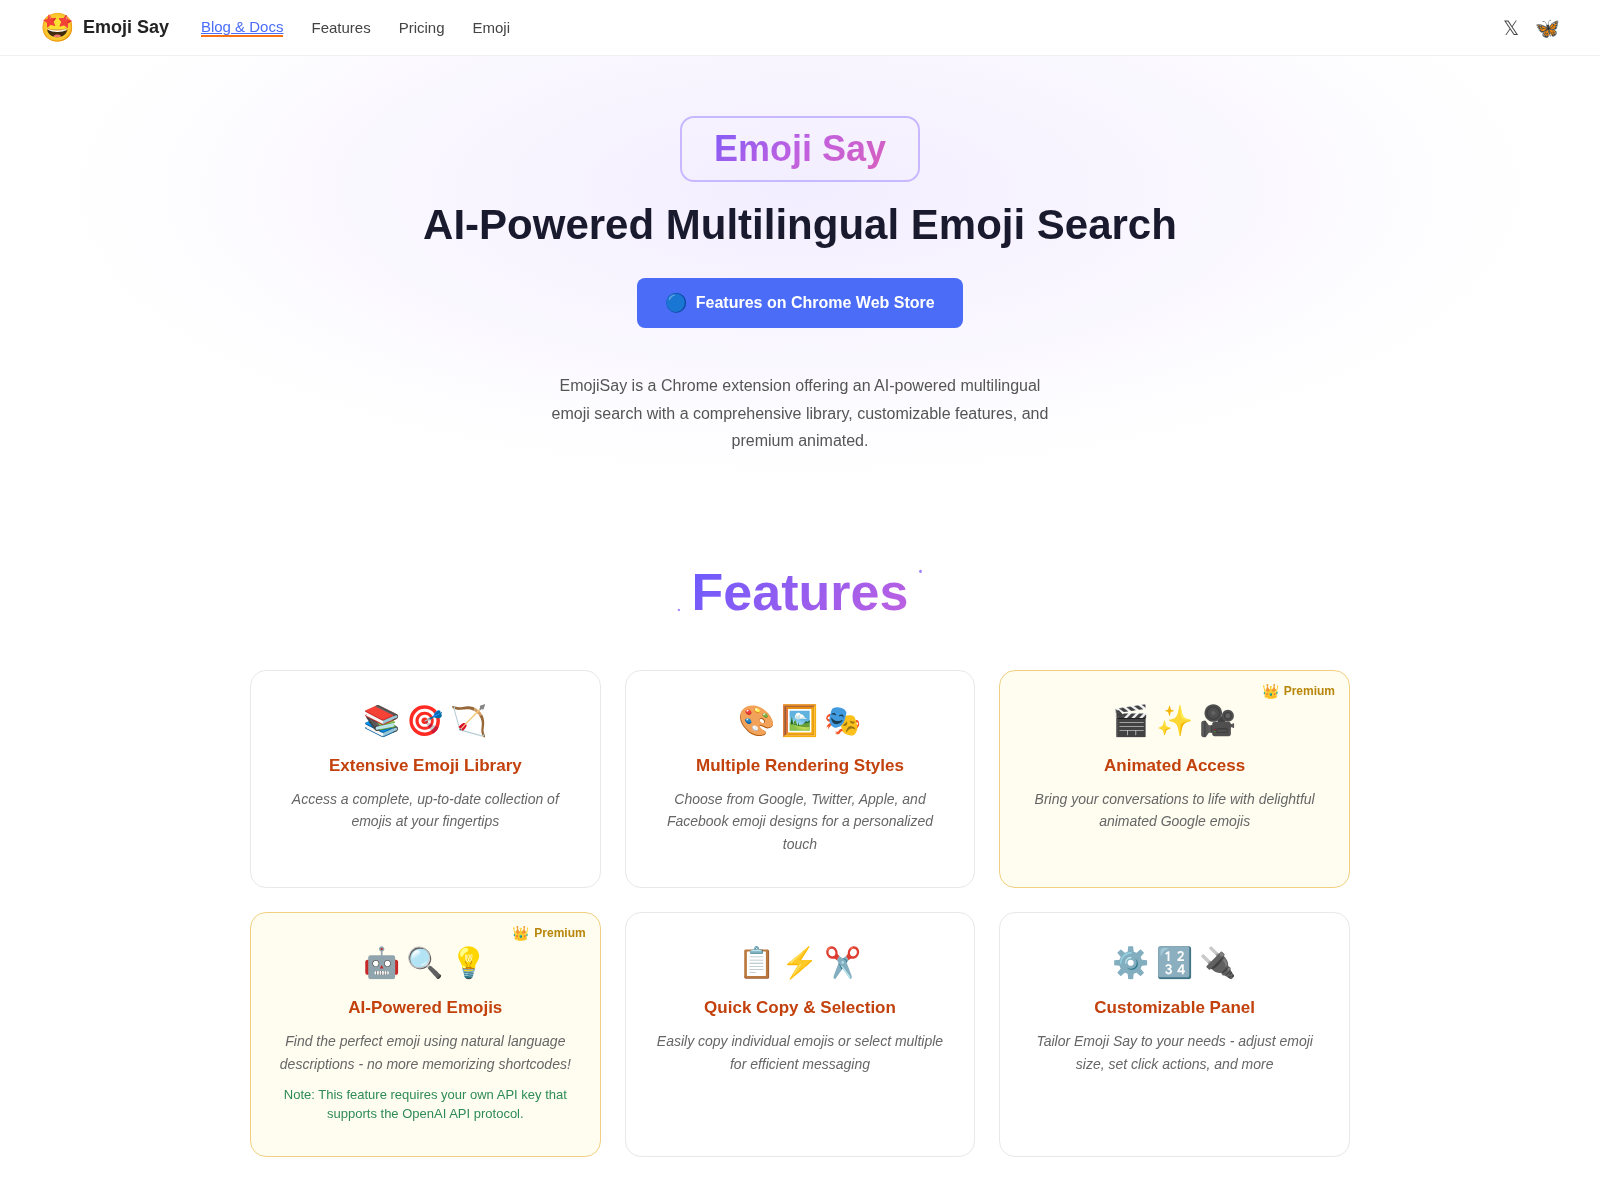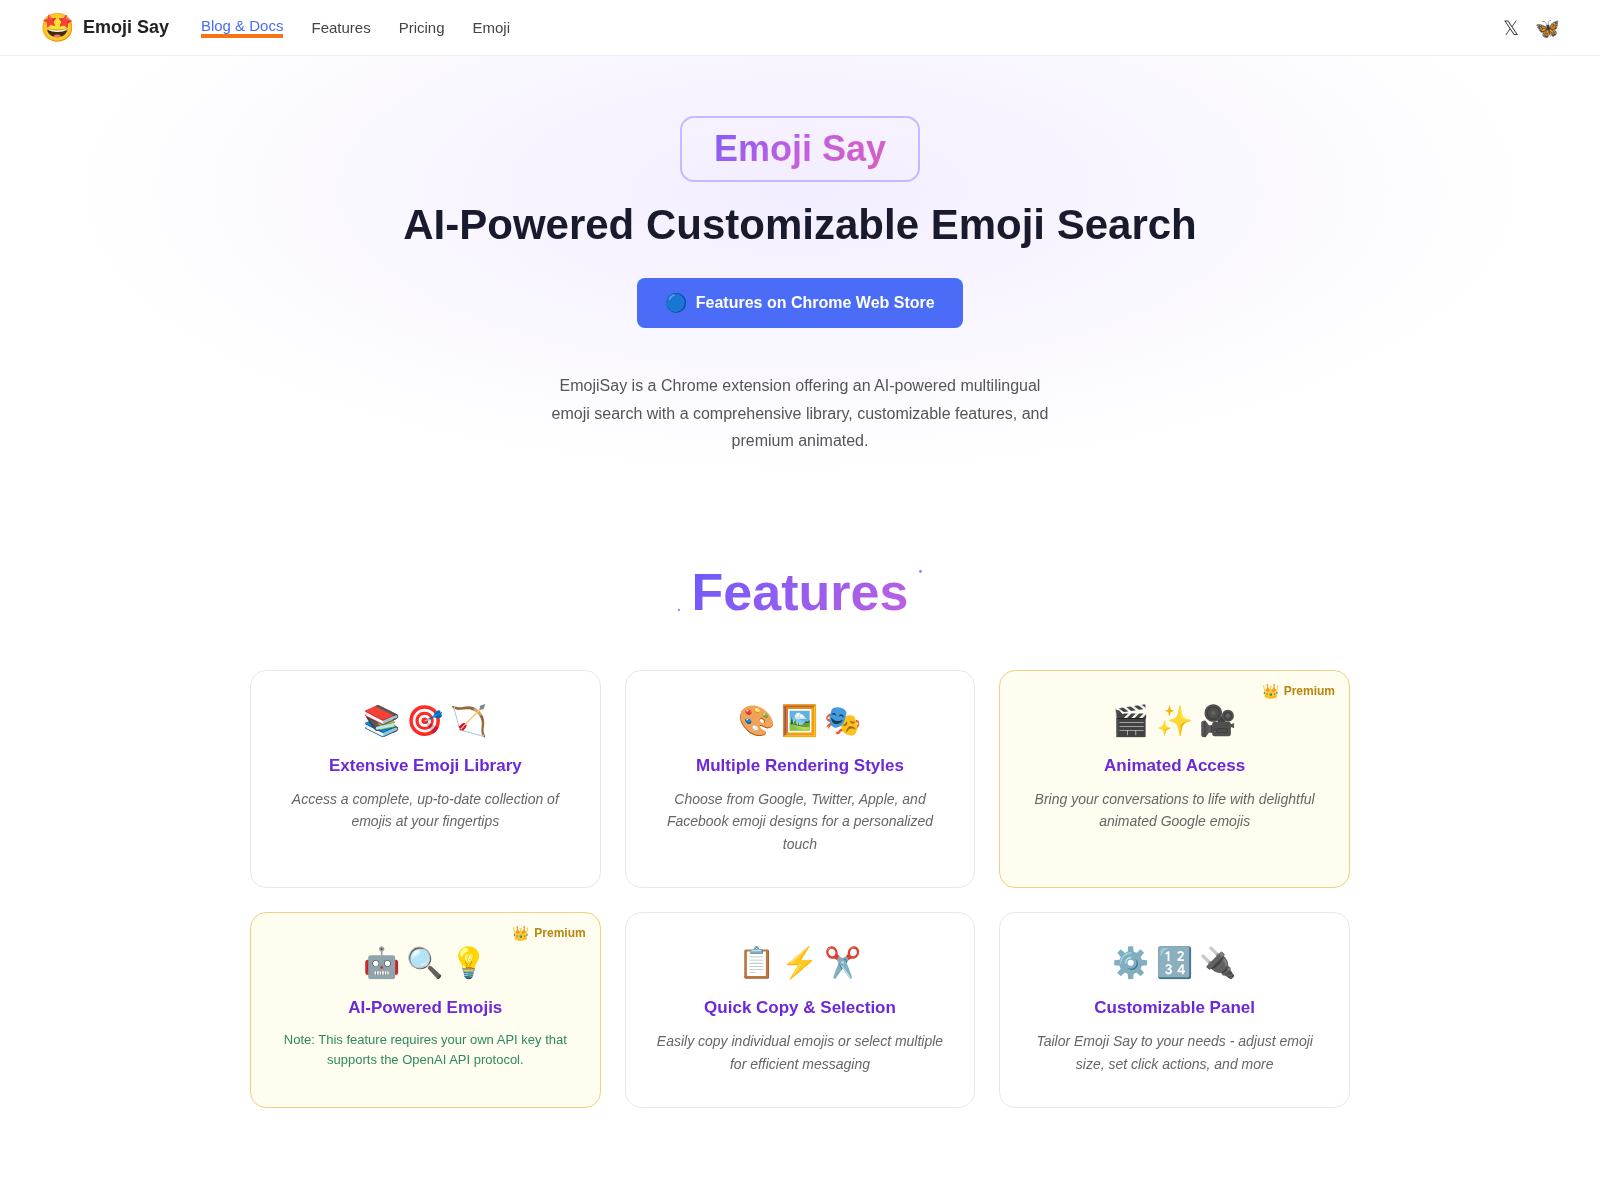--- a/index.html
+++ b/index.html
@@ -9,21 +9,21 @@
     nav {
       display: flex; align-items: center; justify-content: space-between;
       padding: 0 40px; height: 56px; border-bottom: 1px solid #f0f0f0;
       position: sticky; top: 0; background: #fff; z-index: 100;
     }
     .nav-left { display: flex; align-items: center; gap: 32px; }
     .nav-logo { display: flex; align-items: center; gap: 8px; font-weight: 700; font-size: 18px; color: #222; text-decoration: none; }
     .nav-logo-emoji { font-size: 28px; }
     .nav-links { display: flex; gap: 28px; align-items: center; }
     .nav-links a { text-decoration: none; color: #444; font-size: 15px; font-weight: 500; }
-    .nav-links a.active { color: #4a6cf7; border-bottom: 4px solid #f97316; }
+    .nav-links a.active { color: #4a6cf7; border-bottom: 2px solid #f97316; text-decoration: underline; }
     .nav-right { display: flex; gap: 16px; align-items: center; }
     .nav-icon { font-size: 20px; cursor: pointer; color: #444; }
 
     
     .hero {
       text-align: center;
       padding: 60px 20px 40px;
       background: radial-gradient(ellipse at 50% 30%, rgba(160,120,255,0.13) 0%, transparent 65%);
     }
     .hero-badge {
@@ -90,21 +90,21 @@
     }
     .card {
       border: 1.5px solid #e8e8e8; border-radius: 16px;
       padding: 32px 28px; text-align: center; background: #fff;
       position: relative;
     }
     .card.premium-card {
       border-color: #f0d080; background: #fffdf0;
     }
     .card-icons { font-size: 30px; margin-bottom: 18px; display: flex; justify-content: center; gap: 6px; }
-    .card-title { font-size: 17px; font-weight: 700; margin-bottom: 12px; color: #6d28d9; text-align: center; }
+    .card-title { font-size: 17px; font-weight: 700; margin-bottom: 12px; color: #c2410c; text-align: center; }
     .card-desc { font-size: 14px; color: #666; line-height: 1.6; font-style: italic; }
     .premium-badge {
       position: absolute; top: 12px; right: 14px;
       font-size: 12px; font-weight: 700; color: #b8860b;
       display: flex; align-items: center; gap: 4px;
     }
     .premium-star { font-size: 14px; }
     .note-text { font-size: 13px; color: #2e8b57; margin-top: 10px; font-weight: 400; line-height: 1.5; }
   </style>
 </head>
@@ -124,21 +124,21 @@
     </div>
   </div>
   <div class="nav-right">
     <span class="nav-icon">𝕏</span>
     <span class="nav-icon">🦋</span>
   </div>
 </nav>
 
 <section class="hero">
   <div class="hero-badge">Emoji Say</div>
-  <h1 class="hero-title">AI-Powered Customizable Emoji Search</h1>
+  <h1 class="hero-title">AI-Powered Multilingual Emoji Search</h1>
   <a class="chrome-btn" href="#">
     <span class="chrome-btn-icon">🔵</span>
     <span>Features on Chrome Web Store</span>
   </a>
   <p class="hero-desc">EmojiSay is a Chrome extension offering an AI-powered multilingual emoji search with a comprehensive library, customizable features, and premium animated.</p>
 </section>
 
 <section class="features-section">
   <h2 class="features-heading">Features</h2>
   <div class="cards-grid">
@@ -181,20 +181,21 @@
       <div class="premium-badge">
         <span class="premium-star">👑</span>
         <span>Premium</span>
       </div>
       <div class="card-icons">
         <span>🤖</span>
         <span>🔍</span>
         <span>💡</span>
       </div>
       <div class="card-title">AI-Powered Emojis</div>
+      <div class="card-desc">Find the perfect emoji using natural language descriptions - no more memorizing shortcodes!</div>
       <div class="note-text">Note: This feature requires your own API key that supports the OpenAI API protocol.</div>
     </div>
 
     <div class="card">
       <div class="card-icons">
         <span>📋</span>
         <span>⚡</span>
         <span>✂️</span>
       </div>
       <div class="card-title">Quick Copy &amp; Selection</div>

